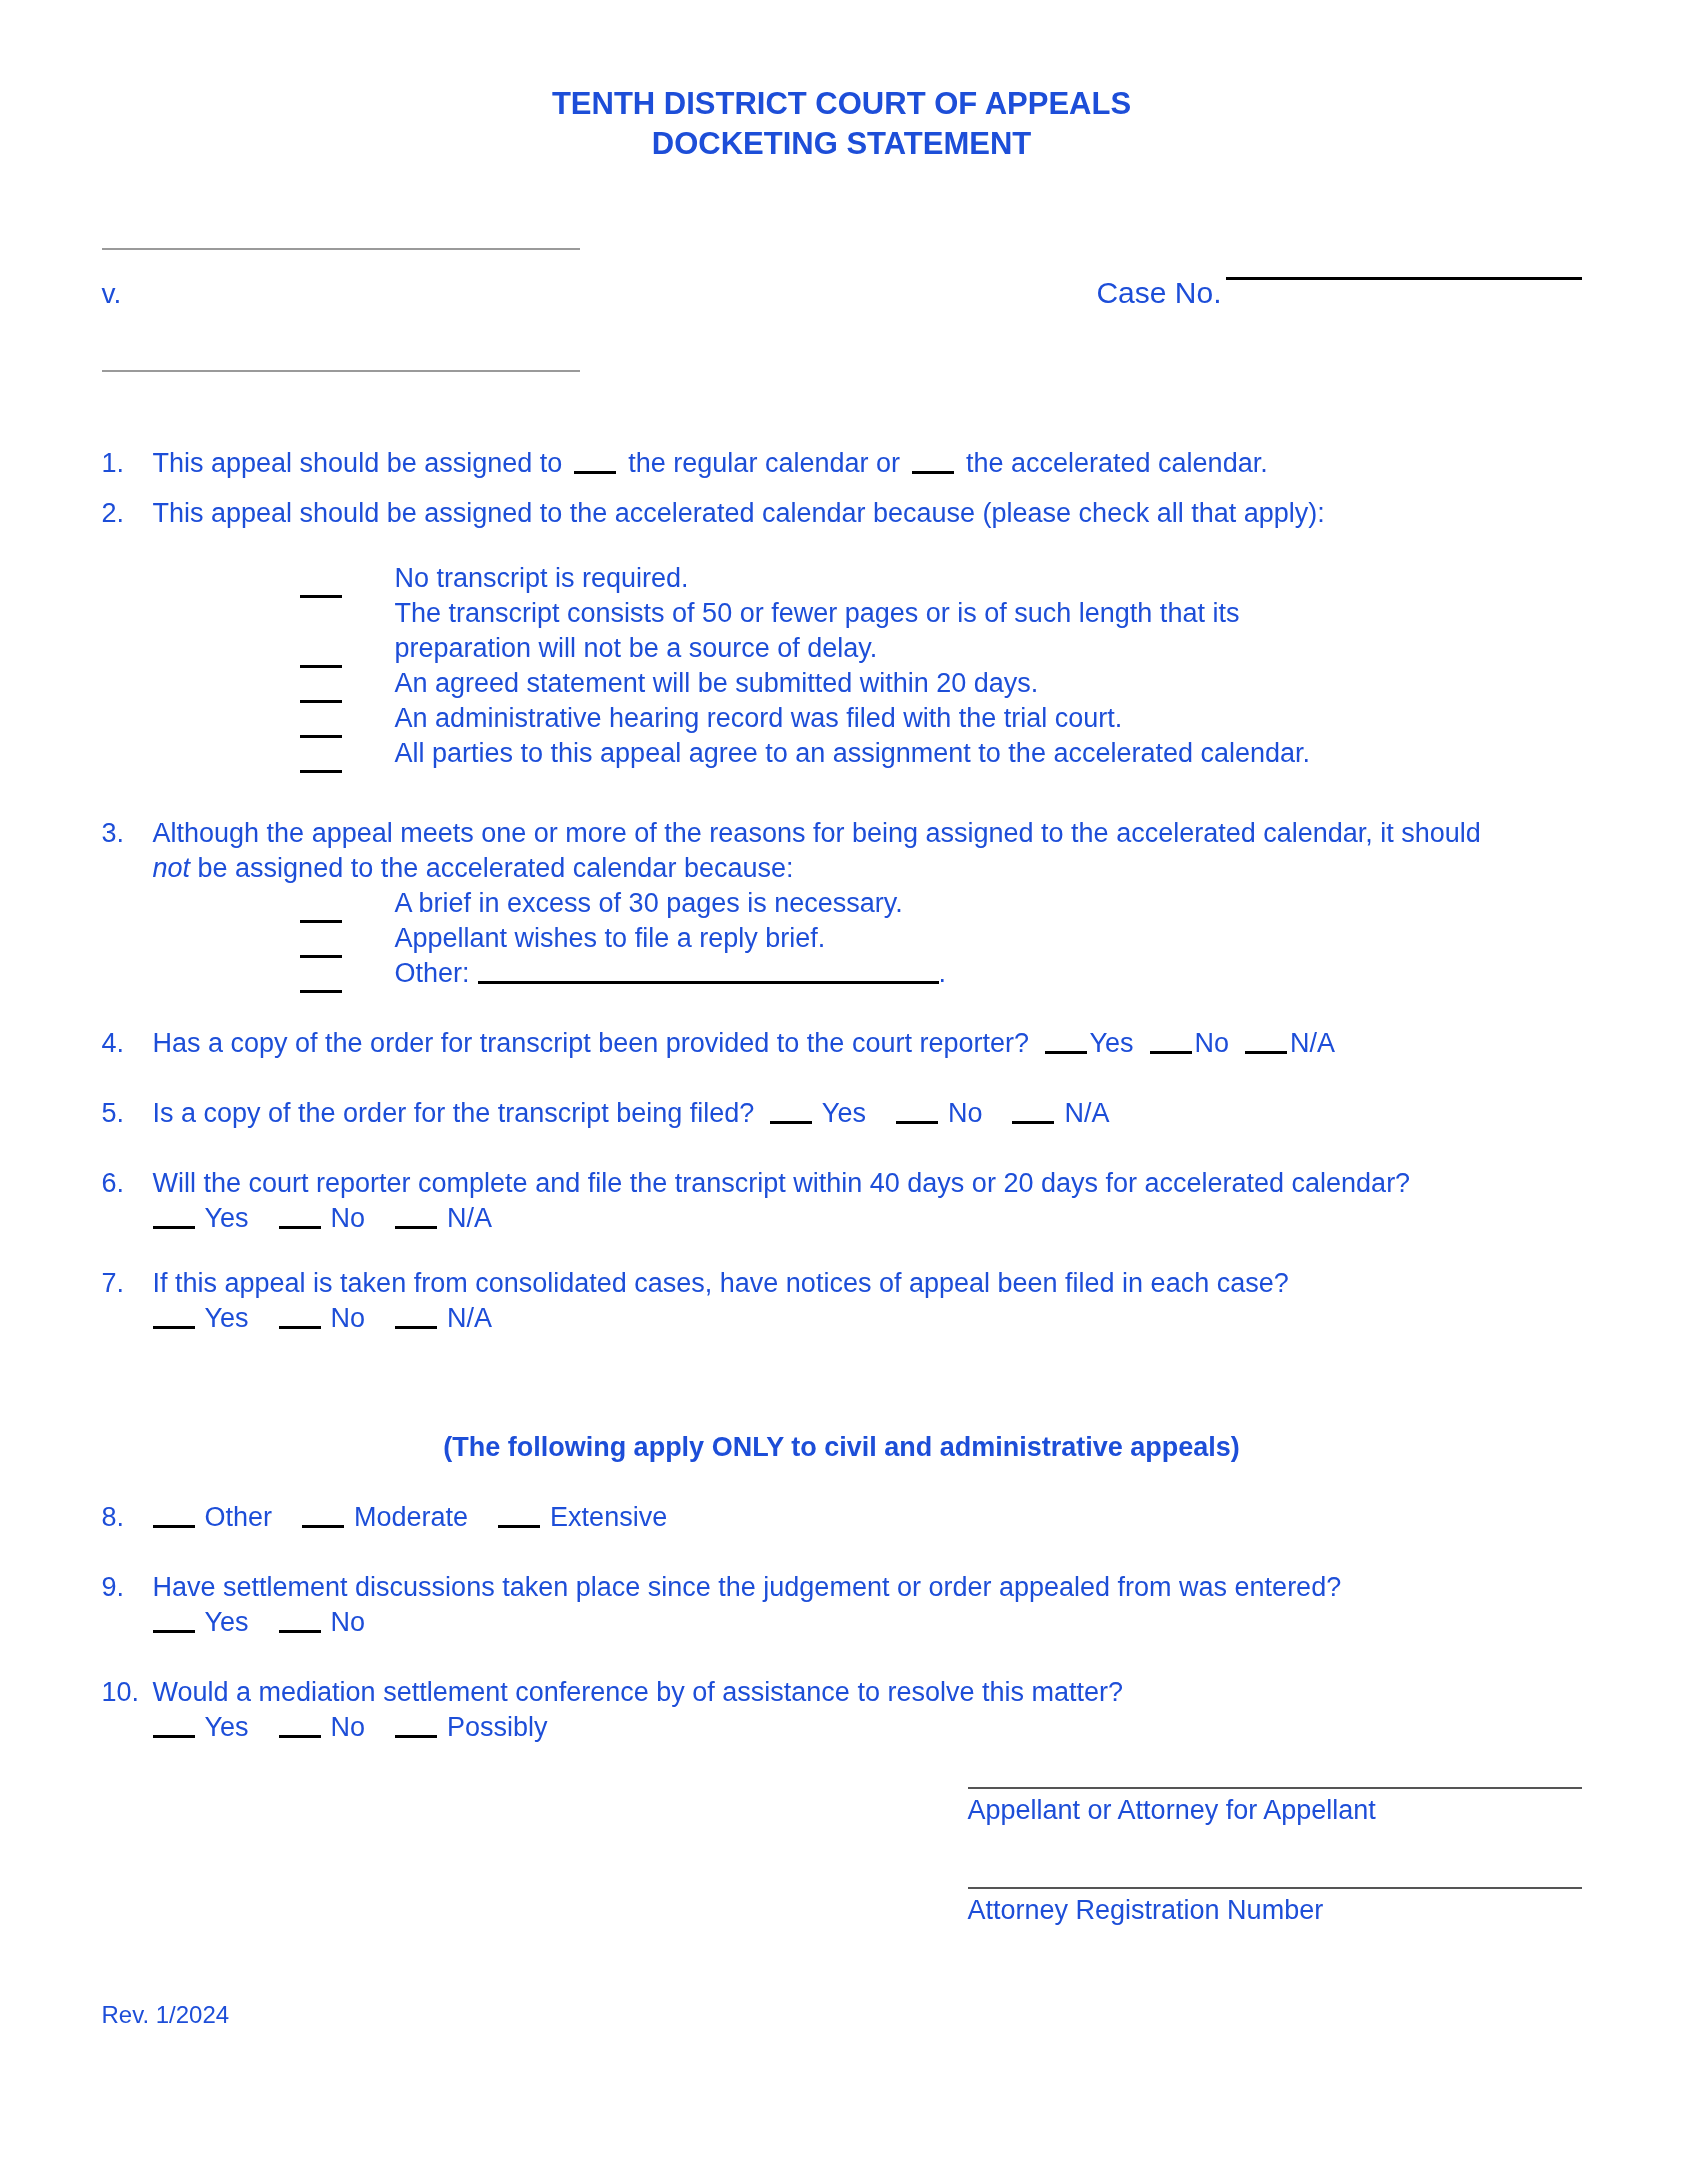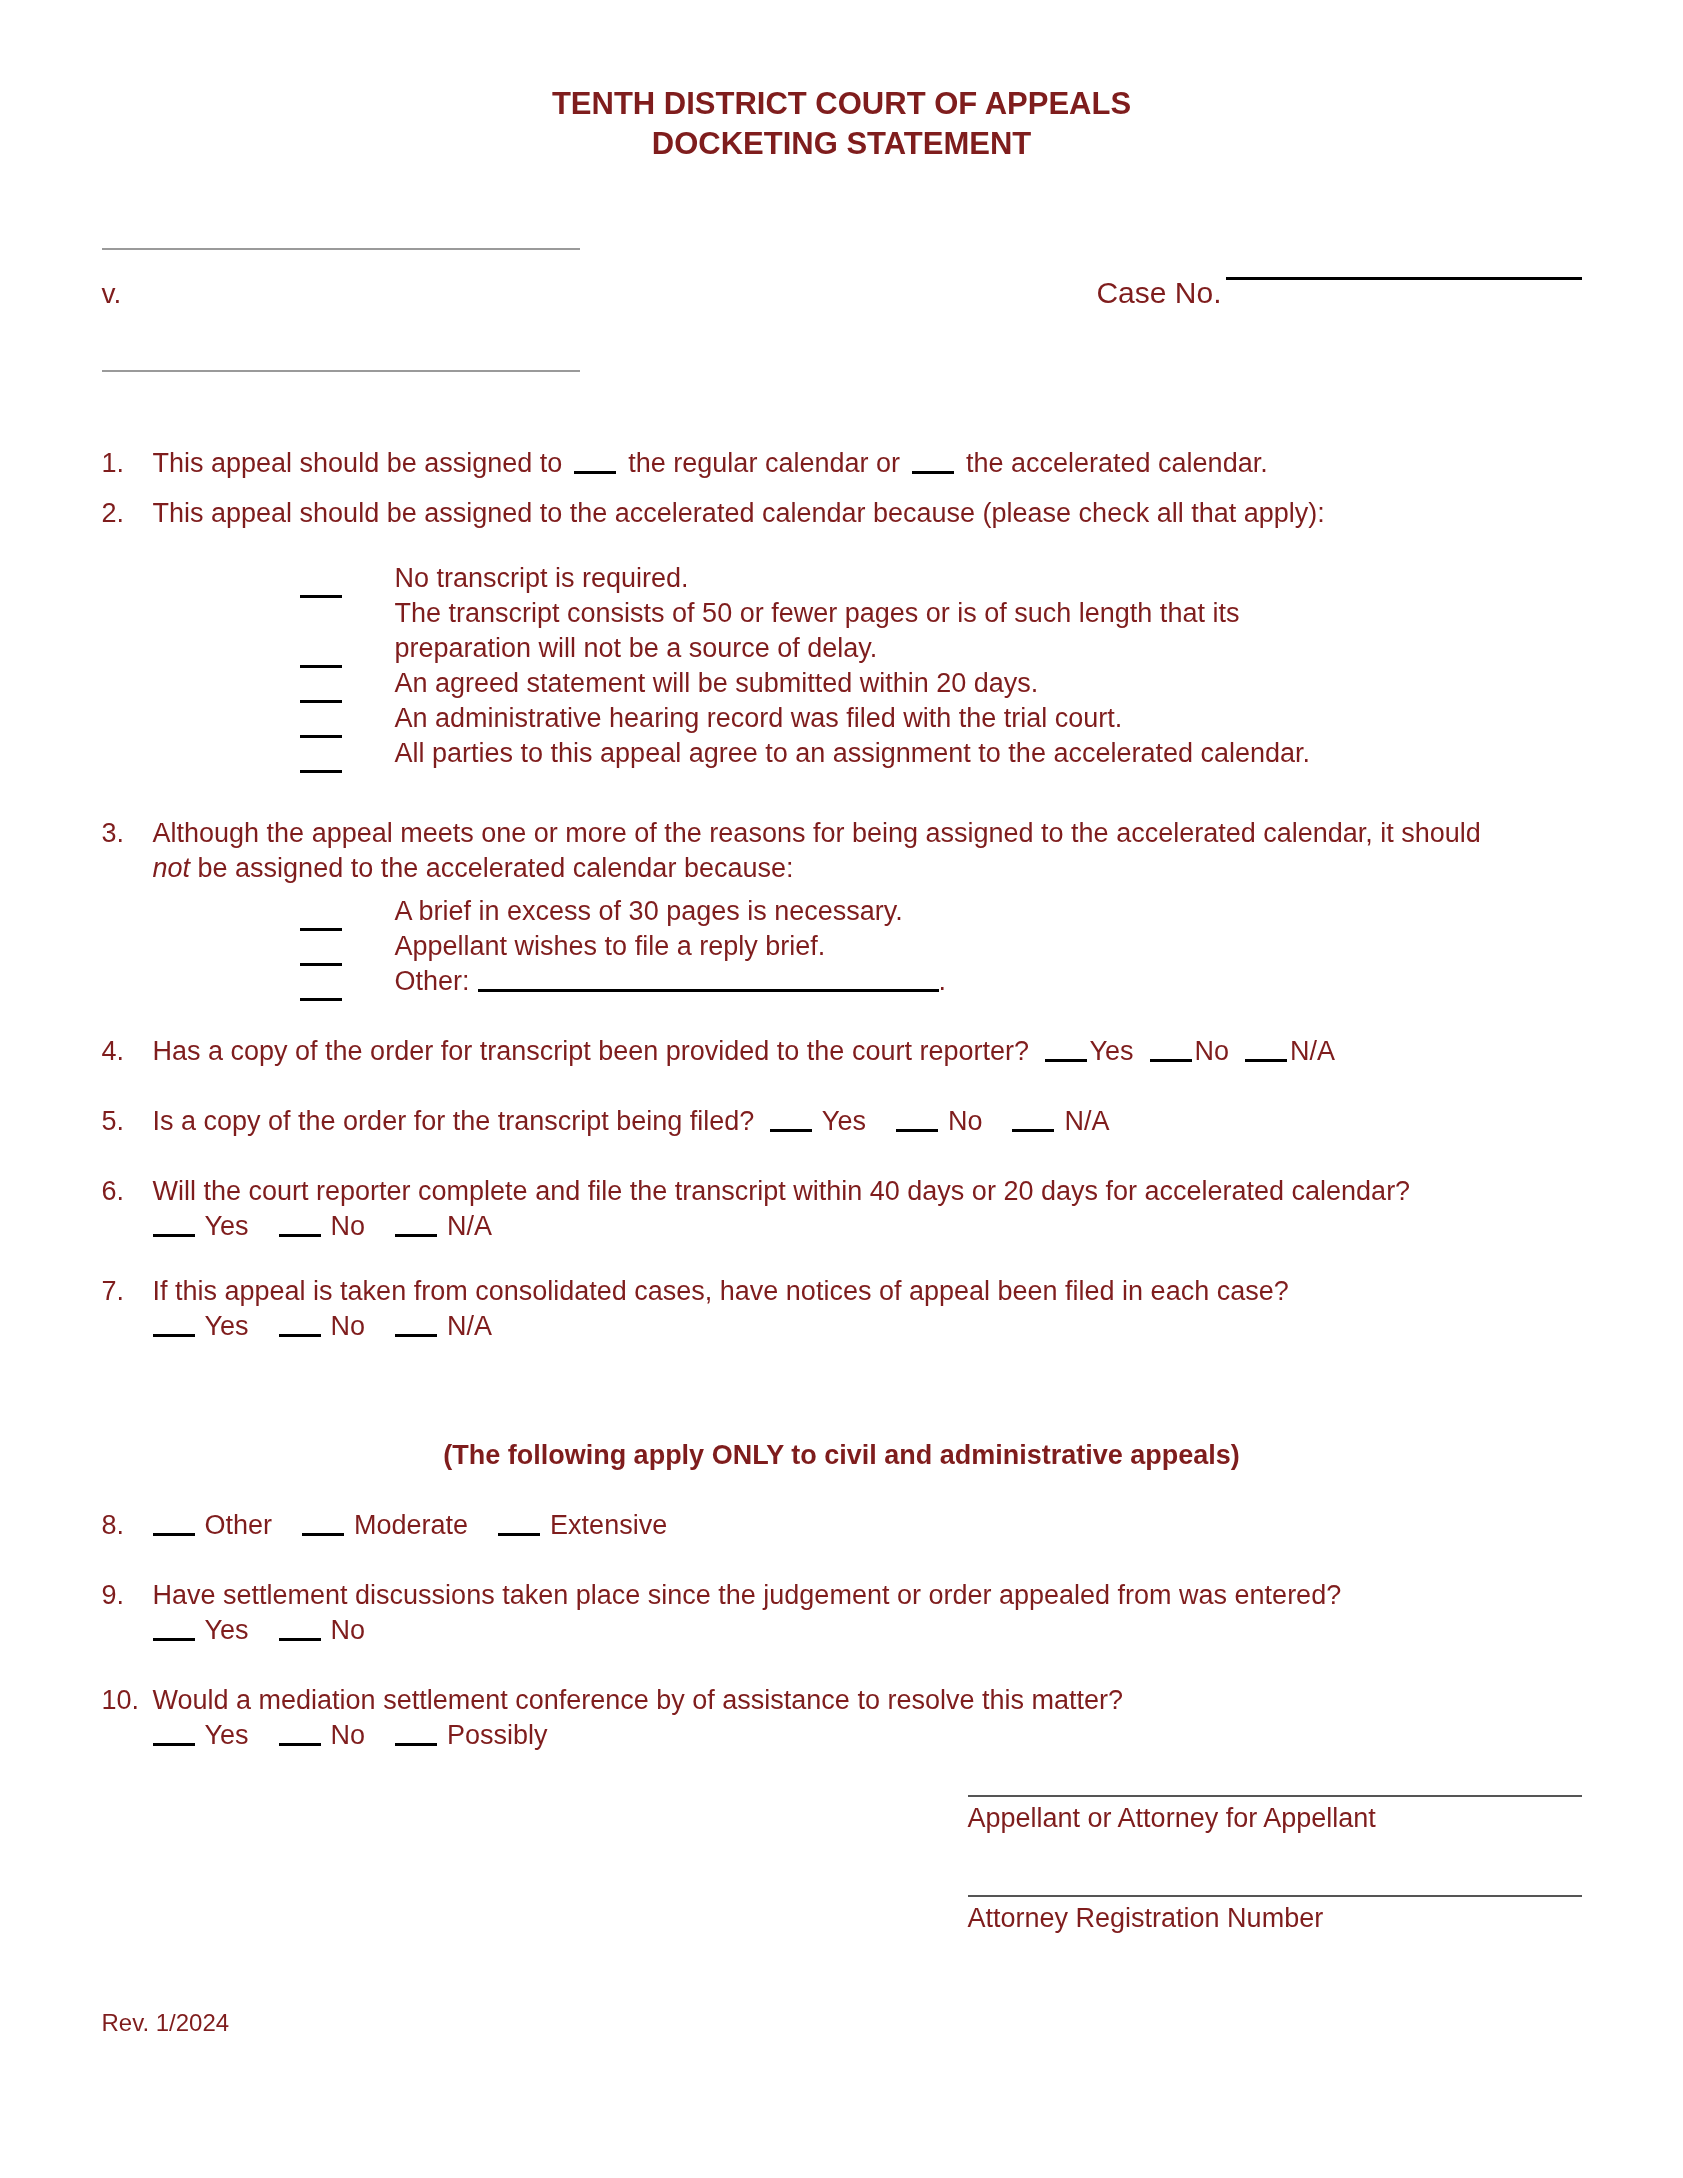--- a/index.html
+++ b/index.html
@@ -2,21 +2,21 @@
 <html><head>
 <meta charset="utf-8">
 <style>
   * { box-sizing: border-box; }
   html, body { margin: 0; padding: 0; background: #ffffff; }
   .page {
     width: 1678px;
     height: 2178px;
     margin: 0 auto;
     background: #ffffff;
-    color: #7f1d1d;
+    color: #1d4ed8;
     font-family: "Liberation Sans", "DejaVu Sans", sans-serif;
     font-size: 27px;
     line-height: 35px;
     padding: 84px 99px 0 99px;
     position: relative;
   }
   .title { text-align: center; font-weight: bold; font-size: 31px; line-height: 40px; }
 
   
   .cap-line1 { margin-top: 84px; width: 478px; height: 0; border-bottom: 2px solid #9a9a9a; }
@@ -50,21 +50,21 @@
   .opts { }
   .opt { display: inline-flex; align-items: baseline; margin-right: 30px; }
   .opt .blank { margin-right: 10px; }
   .opts.tight .opt { margin-right: 16px; }
   .opts.tight .opt .blank { margin-right: 3px; }
   .opts-inline { display: inline; margin-left: 8px; white-space: nowrap; }
 
   #q1 { margin-top: 74px; }
   #q2 { margin-top: 15px; }
   #q3 { margin-top: 45px; }
-  .q3-list { margin-top: 8px; }
+  .q3-list { }
   #q4 { margin-top: 35px; }
   #q5 { margin-top: 35px; }
   #q6 { margin-top: 35px; }
   #q7 { margin-top: 30px; }
   .section-note { margin-top: 94px; text-align: center; font-weight: bold; }
   #q8 { margin-top: 35px; }
   #q9 { margin-top: 35px; }
   #q10 { margin-top: 35px; }
 
   .q1-part { }

